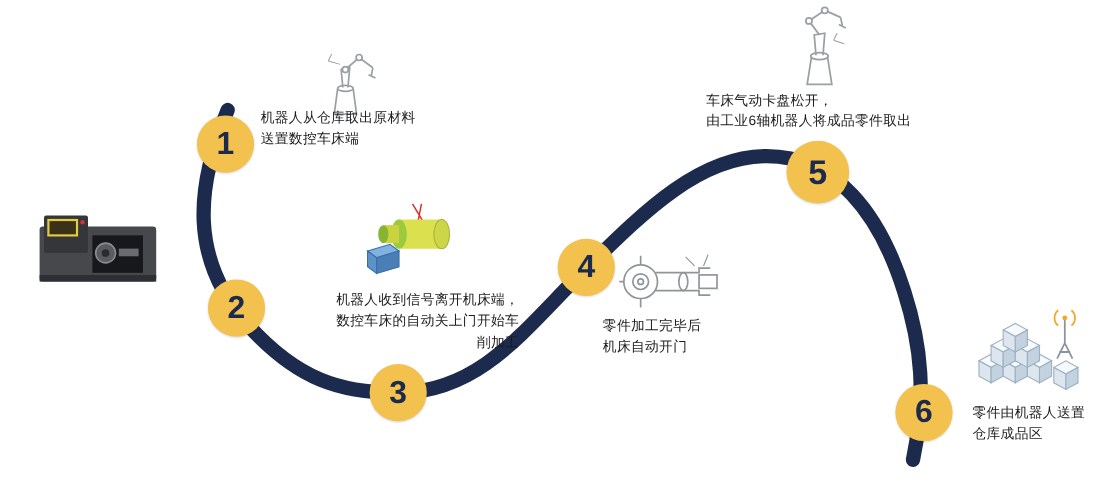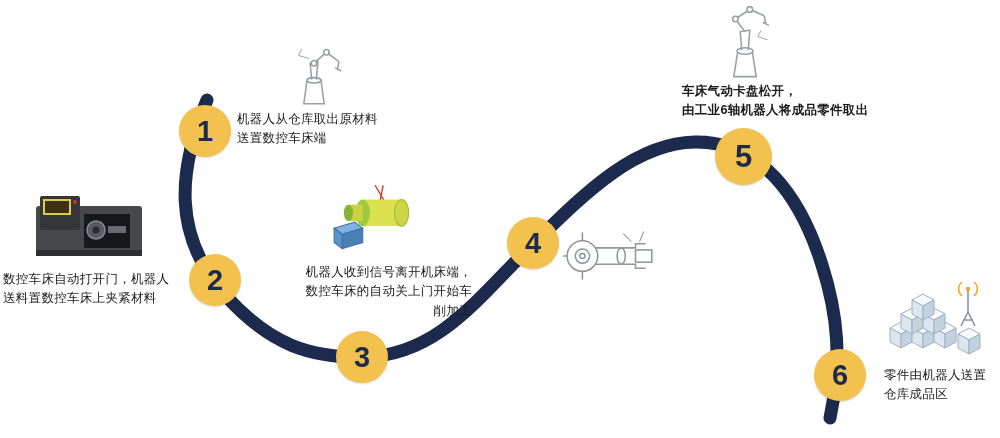--- a/index.html
+++ b/index.html
@@ -28,25 +28,25 @@
     white-space:pre-line;letter-spacing:.3px;
   }
   
   .c1{left:179px;top:105px;}
   .c2{left:189px;top:254px;}
   .c3{left:336px;top:331px;}
   .c4{left:507px;top:217px;}
   .c5{left:715px;top:128px;}
   .c6{left:814px;top:349px;}
   
-  .l1{left:237px;top:110px;width:190px;}
+  .l1{left:237px;top:98px;width:190px;}
   .l2{left:3px;top:270px;width:190px;}
   .l3{left:272px;top:263px;width:200px;text-align:right;}
   .l4{left:548px;top:287px;width:140px;}
-  .l5{left:682px;top:82px;width:240px;font-weight:bold;}
+  .l5{left:642px;top:82px;width:240px;}
   .l6{left:884px;top:366px;width:120px;}
   
   .i1{left:263px;top:32px;width:102px;height:78px;}
   .i2{left:33px;top:192px;width:112px;height:72px;}
   .i3{left:328px;top:183px;width:94px;height:72px;}
   .i4{left:562px;top:221px;width:98px;height:66px;}
   .i5{left:692px;top:3px;width:106px;height:80px;}
   .i6{left:882px;top:276px;width:108px;height:90px;}
 </style>
 </head>
@@ -160,23 +160,23 @@
 
   <div class="step-circle c1">1</div>
   <div class="step-circle c2">2</div>
   <div class="step-circle c3">3</div>
   <div class="step-circle c4">4</div>
   <div class="step-circle big c5">5</div>
   <div class="step-circle c6">6</div>
 
   <div class="step-label l1">机器人从仓库取出原材料
 送置数控车床端</div>
-  <div class="step-label l2">数控车床自动打开门，机器人
-送料置数控车床上夹紧材料</div>
   <div class="step-label l3">机器人收到信号离开机床端，
 数控车床的自动关上门开始车
 削加工</div>
+  <div class="step-label l4">零件加工完毕后
+机床自动开门</div>
   <div class="step-label l5">车床气动卡盘松开，
 由工业6轴机器人将成品零件取出</div>
   <div class="step-label l6">零件由机器人送置
 仓库成品区</div>
 
 </div>
 
 </body></html>

